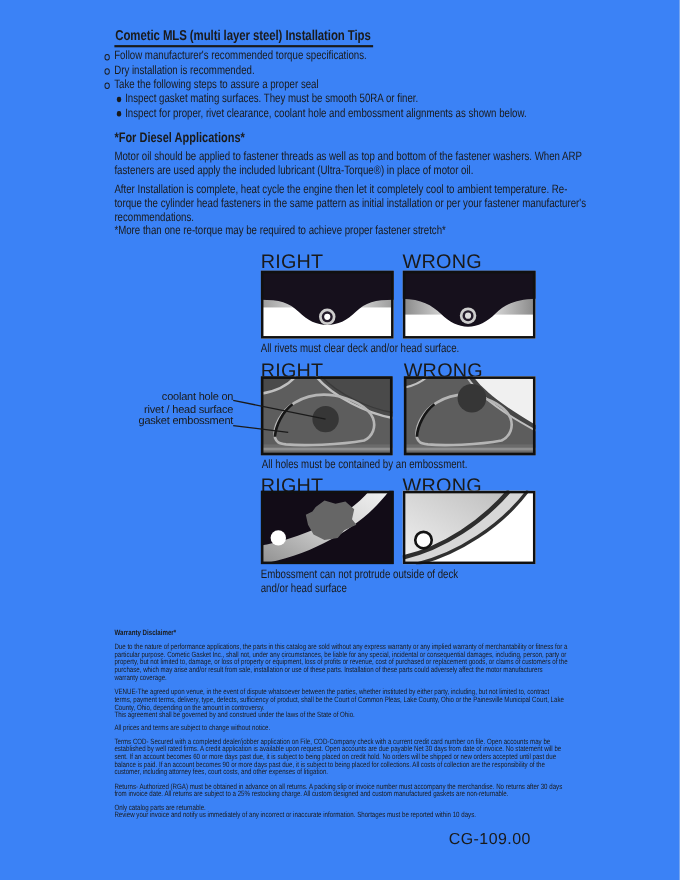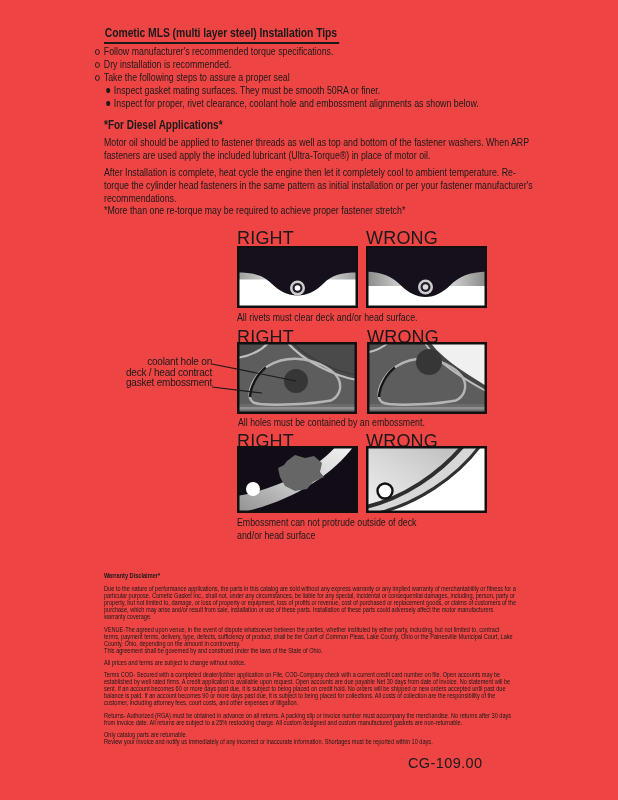--- a/index.html
+++ b/index.html
@@ -1,17 +1,17 @@
 <!DOCTYPE html>
 <html><head>
 <meta charset="utf-8">
 <style>
   html,body{margin:0;padding:0;background:#e8e8e8;}
   .page{
-    position:relative;width:618px;height:800px;background:#ef4444;
+    position:relative;width:618px;height:800px;background:#3b82f6;
     font-family:"Liberation Sans", sans-serif;color:#1a1a1a;overflow:hidden;
     margin:0 auto;
   }
   .abs{position:absolute;}
   
   .cond{transform:scaleX(0.8);transform-origin:0 0;}
   .title{
     font-size:13px;font-weight:bold;letter-spacing:-0.1px;white-space:nowrap;
     border-bottom:2px solid #1a1a1a;padding:0 3px 2px 1px;display:inline-block;
   }
@@ -114,21 +114,21 @@
     </svg>
   </div>
 
   <div class="abs cond caption" style="left:237px;top:311px;">All rivets must clear deck and/or head surface.</div>
 
   <div class="abs fig-label" style="left:237px;top:327px;width:120px;">RIGHT</div>
   <div class="abs fig-label" style="left:367px;top:327px;width:120px;">WRONG</div>
 
   <div class="abs callout" style="left:90px;top:356px;width:122px;">
     <div>coolant hole on</div>
-    <div>deck / head contract</div>
+    <div>rivet / head surface</div>
   </div>
   <div class="abs callout" style="left:90px;top:377px;width:122px;">gasket embossment</div>
 
   <div class="abs" style="left:237px;top:342px;">
     <svg width="120" height="72" viewBox="0 0 120 72">
       <rect x="0" y="0" width="120" height="72" fill="#5d5d5d"></rect>
       <rect x="0" y="62" width="120" height="10" fill="#6b6b6b"></rect>
       <rect x="0" y="65" width="120" height="2.5" fill="#8f8f8f"></rect>
       <path d="M0,0 H32 C25,8 13,14 0,16 Z" fill="#4a4a4a"></path>
       <path d="M32,0 C25,8 13,14 0,16" fill="none" stroke="#bfbfbf" stroke-width="2.2"></path>

